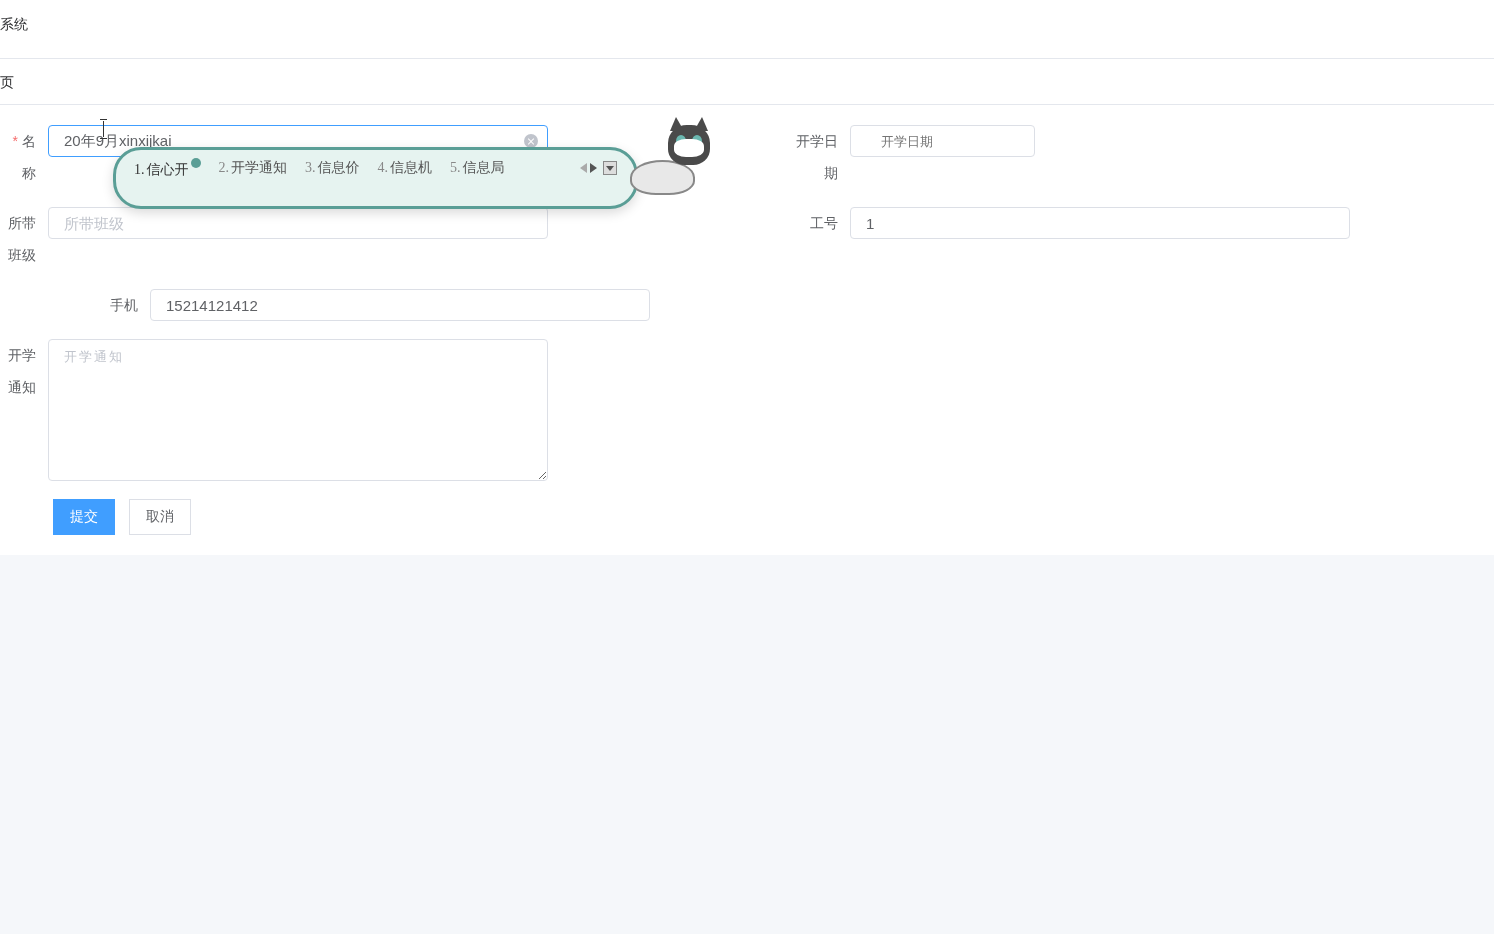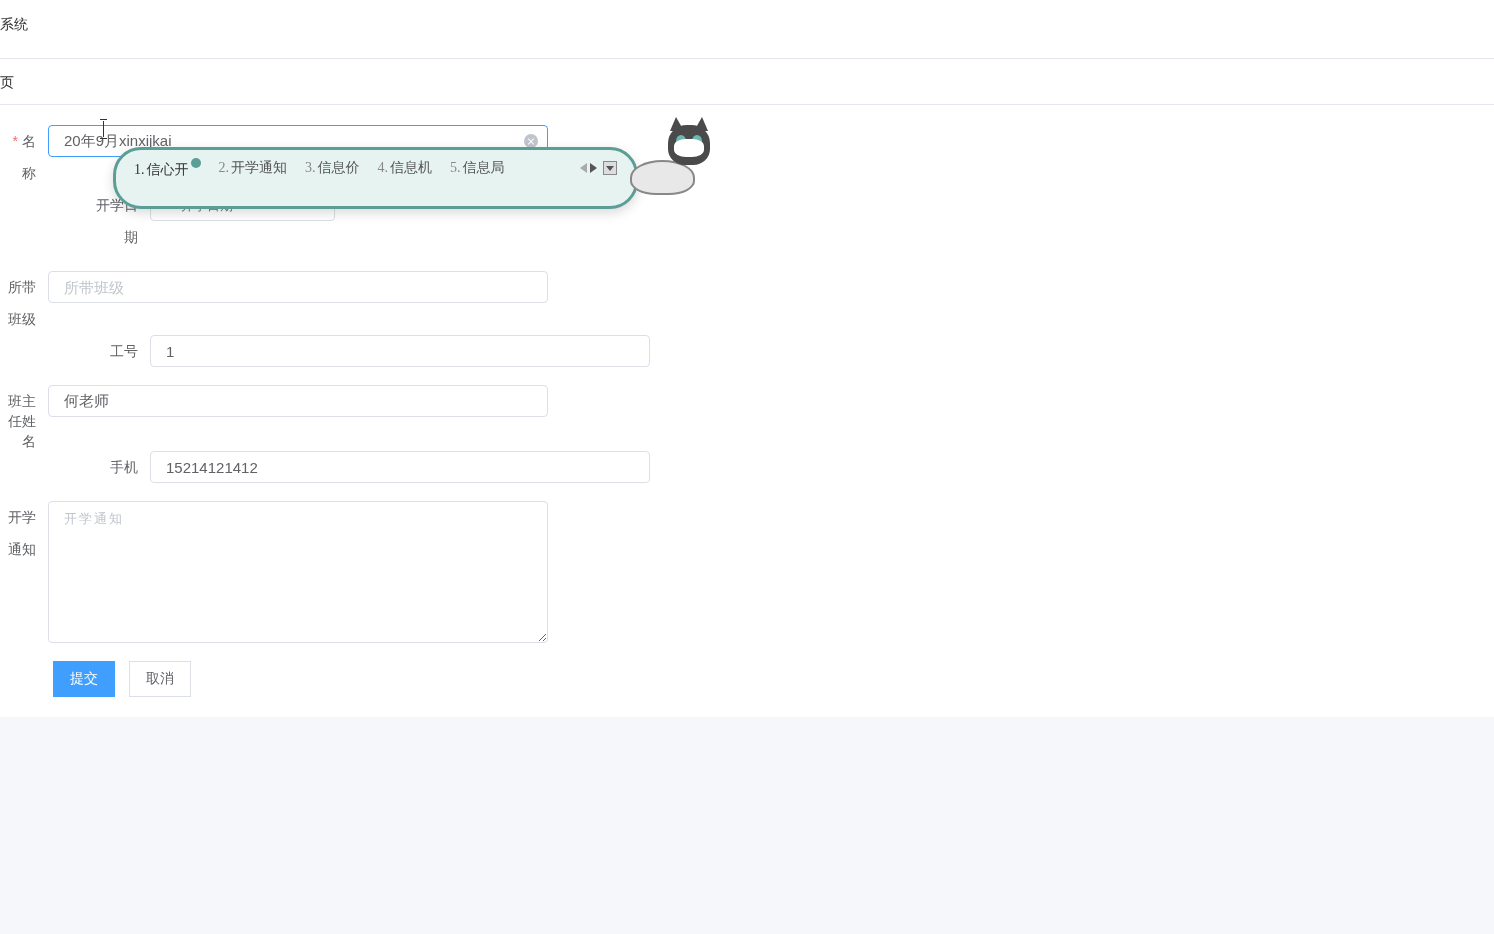--- a/index.html
+++ b/index.html
@@ -37,21 +37,20 @@
       color: #303133;
     }
     .form-container {
       background: #fff;
       padding: 20px 0;
     }
     .form-row {
       display: flex;
       margin-bottom: 18px;
       align-items: flex-start;
-      flex-direction: column;
     }
     .form-col {
       display: flex;
       align-items: flex-start;
     }
     .form-col-left {
       width: 700px;
     }
     .form-col-right {
       margin-left: 90px;
@@ -414,24 +413,20 @@
       <label class="form-label">所带班级</label>
       <input type="text" class="form-input" placeholder="所带班级" style="">
     </div>
     <div class="form-col form-col-right">
       <label class="form-label" style="width:60px">工号</label>
       <input type="text" class="form-input" value="1" style="">
     </div>
   </div>
 
   <div class="form-row">
-    <div class="form-col form-col-left">
-      <label class="form-label form-label-wide">班主任姓名</label>
-      <input type="text" class="form-input" value="何老师" style="">
-    </div>
     <div class="form-col form-col-right">
       <label class="form-label" style="width:60px">手机</label>
       <input type="text" class="form-input" value="15214121412" style="">
     </div>
   </div>
 
   <div class="form-row">
     <div class="form-col form-col-left">
       <label class="form-label">开学通知</label>
       <textarea class="form-textarea" placeholder="开学通知" style=""></textarea>

